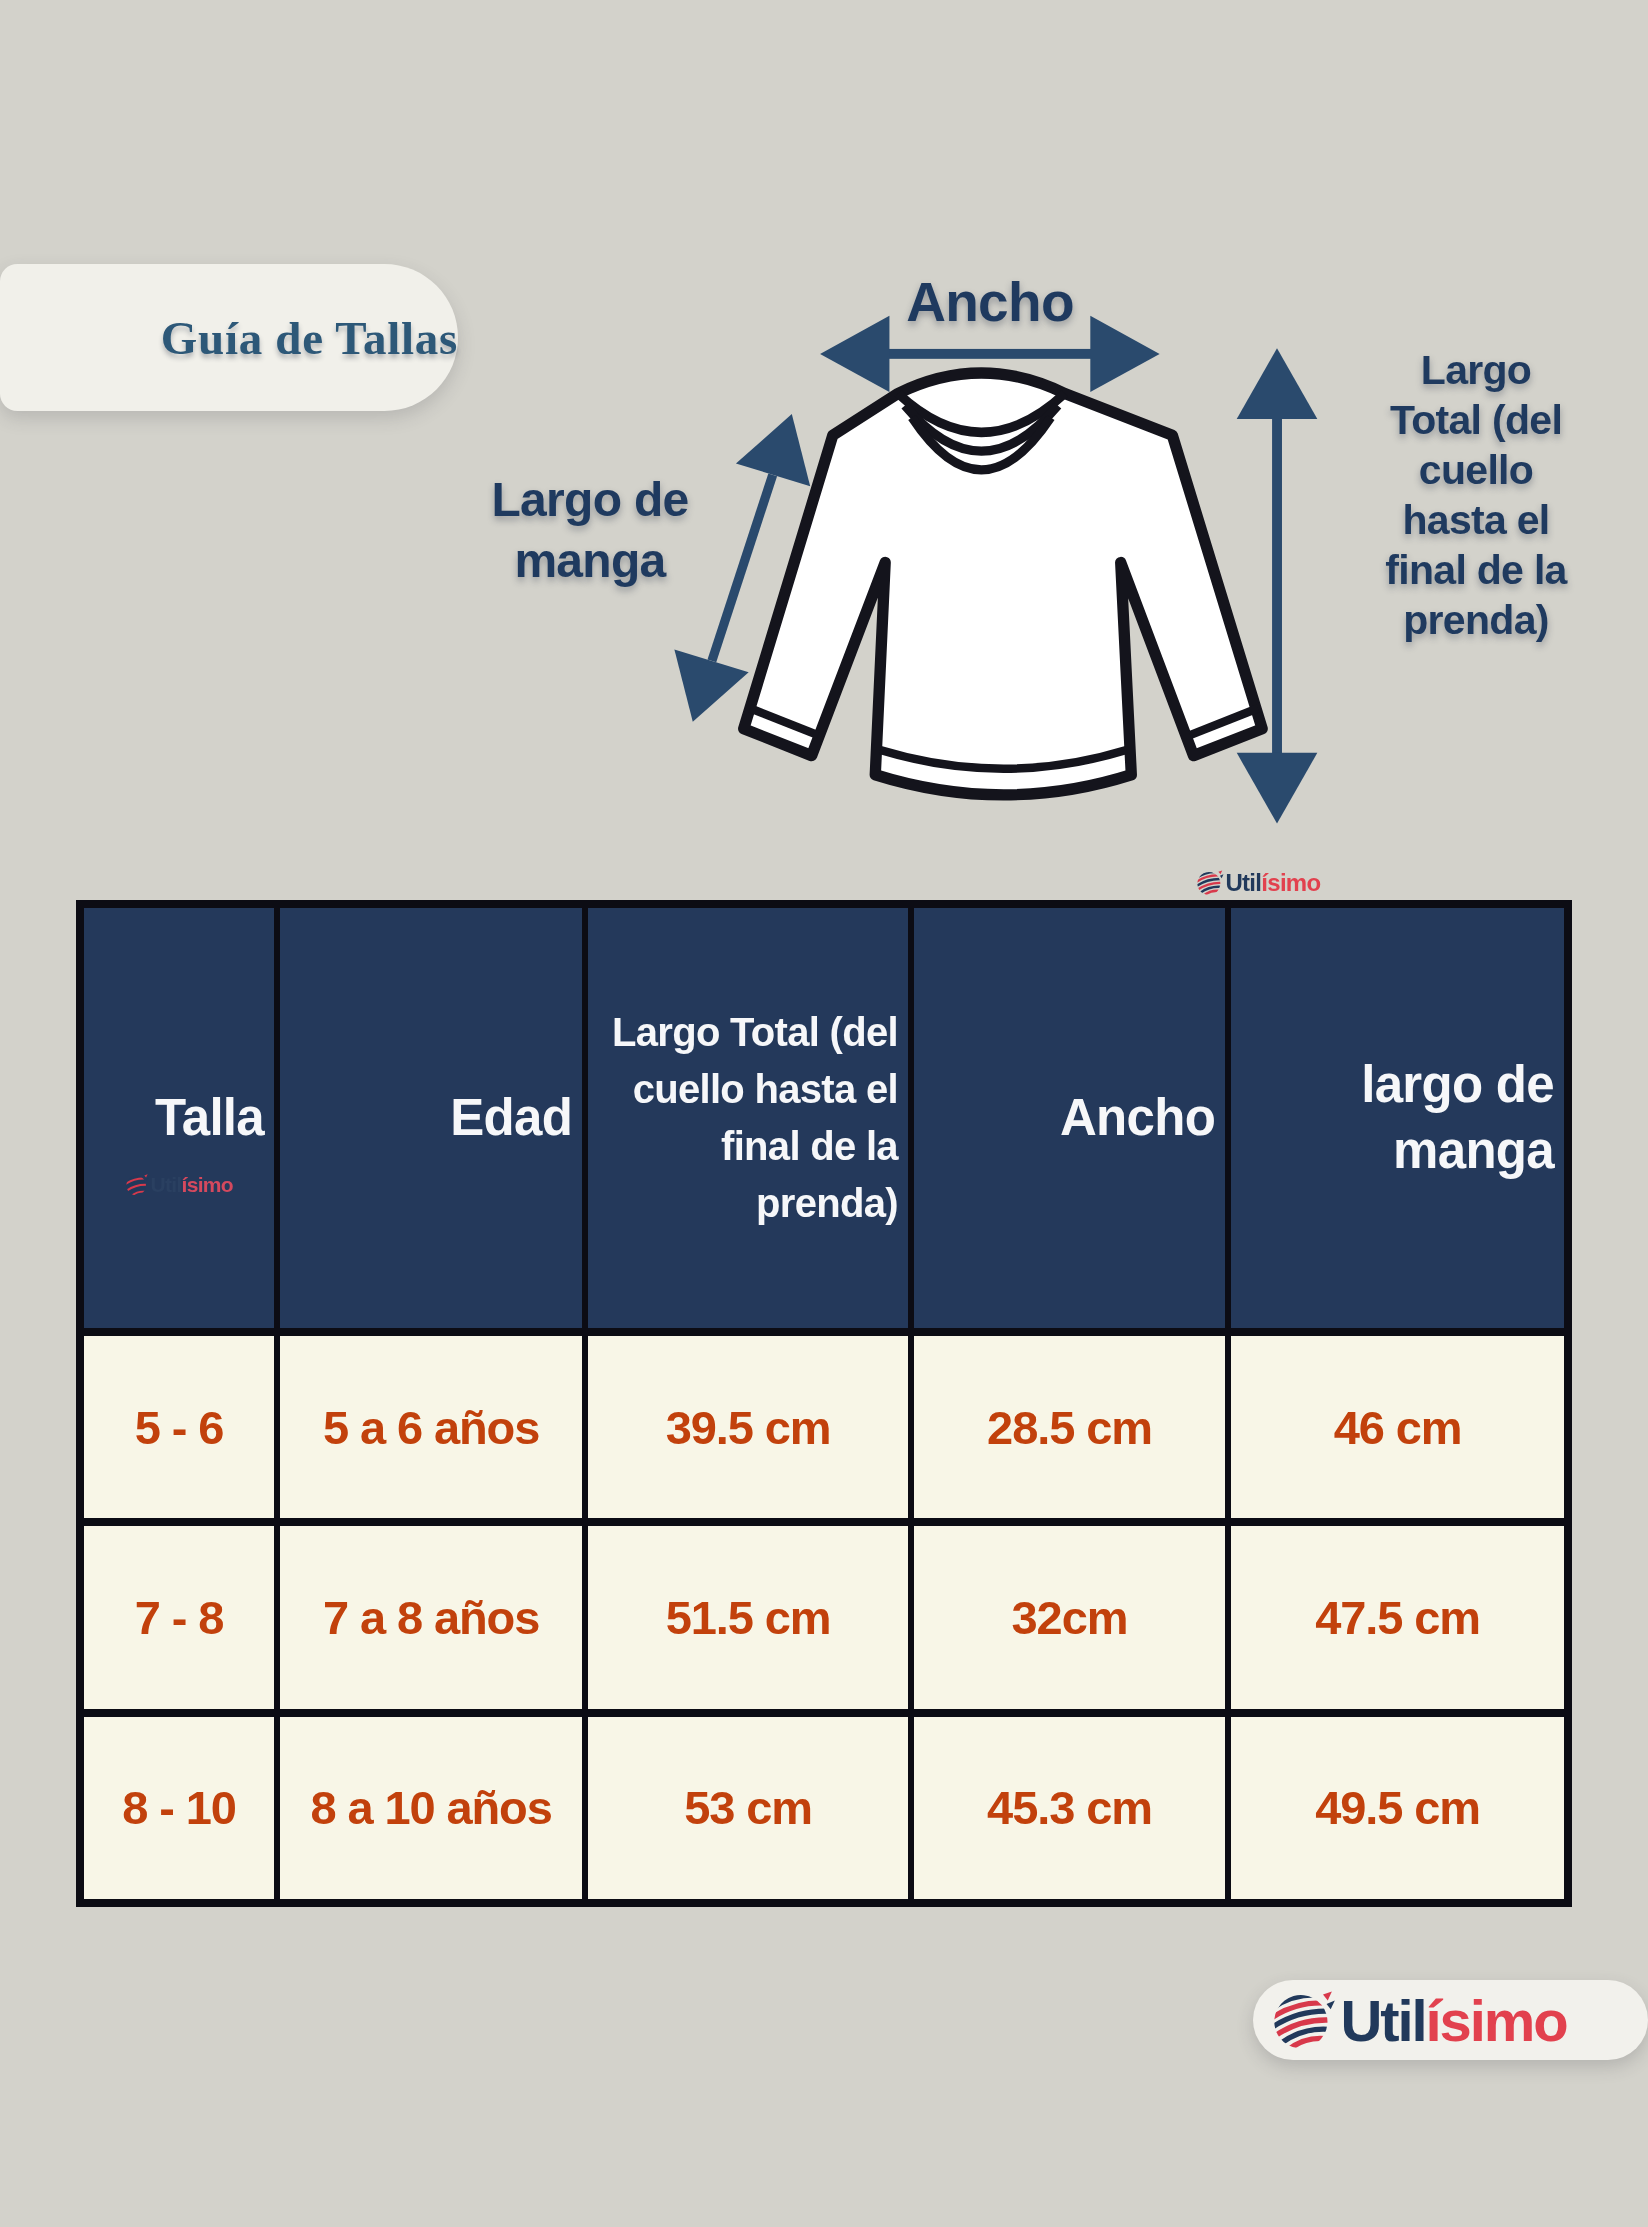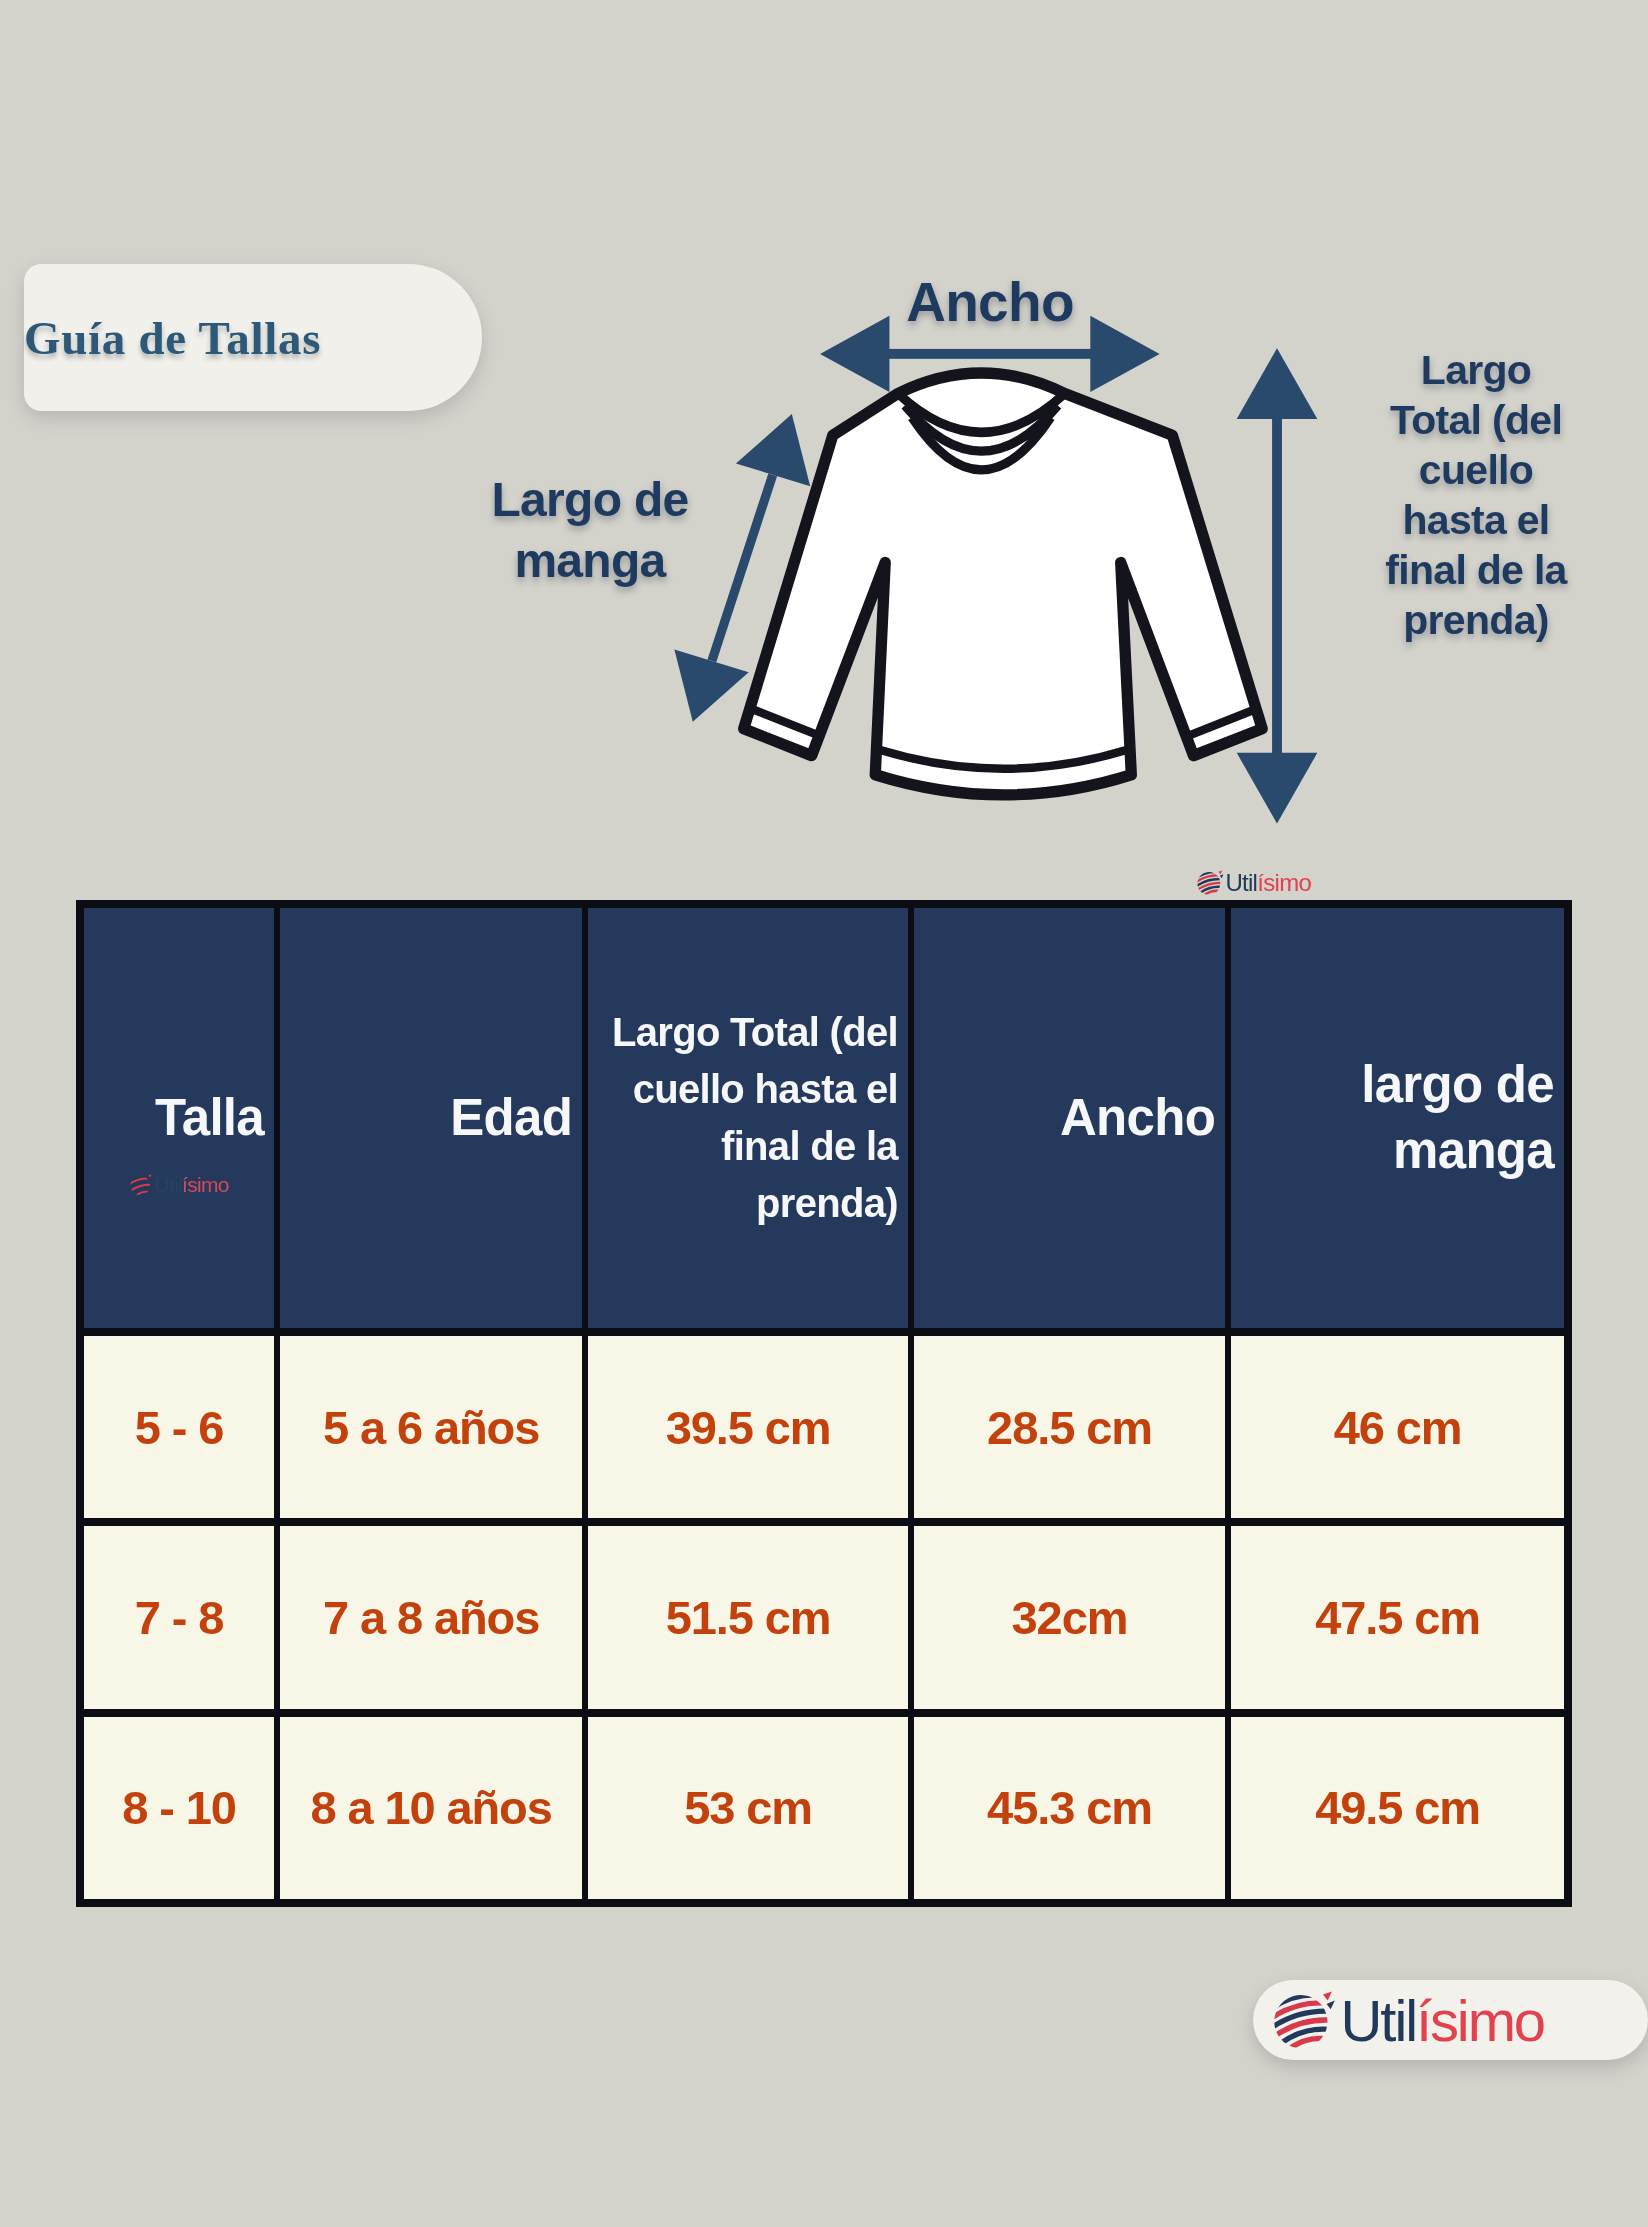--- a/index.html
+++ b/index.html
@@ -6,21 +6,21 @@
   body{
     width:1648px;height:2227px;position:relative;overflow:hidden;
     background:#d3d2cb;
     font-family:"Liberation Sans","DejaVu Sans",sans-serif;
   }
   
   .title-pill{
     position:absolute;left:0;top:264px;width:458px;height:147px;
     background:#f1f0ea;border-radius:18.4px 78px 78px 18.4px;
     box-shadow:0 7px 18.4px rgba(60,60,70,.18);
-    display:flex;align-items:center;justify-content:flex-start;margin-left:24px;
+    display:flex;align-items:center;justify-content:flex-end;
   }
   .title-pill h1{
     margin:0;font-family:"Liberation Serif","DejaVu Serif",serif;
     font-size:47px;font-weight:700;color:#2d5878;letter-spacing:0.7px;
     text-shadow:0 4.2px 5.7px rgba(30,40,60,.30);
   }
   
   .diagram-label{
     position:absolute;color:#1f3a5f;font-weight:800;text-align:center;
     text-shadow:0 4.2px 7px rgba(40,50,70,.35);letter-spacing:-0.7px;line-height:1.22;
@@ -29,21 +29,21 @@
   .label-largo-manga{left:430px;top:453px;width:320px;font-size:48px;line-height:1.28;margin-top:16px;}
   .label-largo-total{left:1310px;top:345px;width:332px;font-size:41px;}
   .diagram-label span{display:block;}
   
   .shirt-svg{position:absolute;left:622px;top:269px;width:764px;height:580px;}
   
   .logo-row{display:flex;align-items:center;}
   .logo-small{position:absolute;left:1196px;top:867px;height:31px;gap:1.4px;}
   .logo-small .globe{width:28px;height:28px;}
   .logo-small .brand-text{font-size:24px;letter-spacing:-0.7px;}
-  .brand-text{font-weight:400;white-space:nowrap;}
+  .brand-text{font-weight:700;white-space:nowrap;}
   .brand-text .p1{color:#21395b;}
   .brand-text .p2{color:#e2414e;}
   .logo-pill{
     position:absolute;left:1253px;top:1980px;width:395px;height:80px;
     background:#f2f1ec;border-radius:41px 41px 41px 41px;
     box-shadow:0 7px 17px rgba(60,60,70,.20);
     display:flex;align-items:center;padding-left:18.4px;box-sizing:border-box;gap:4.2px;
   }
   .logo-pill .globe{width:65px;height:65px;}
   .logo-pill .brand-text{font-size:58px;letter-spacing:-2.1px;}

